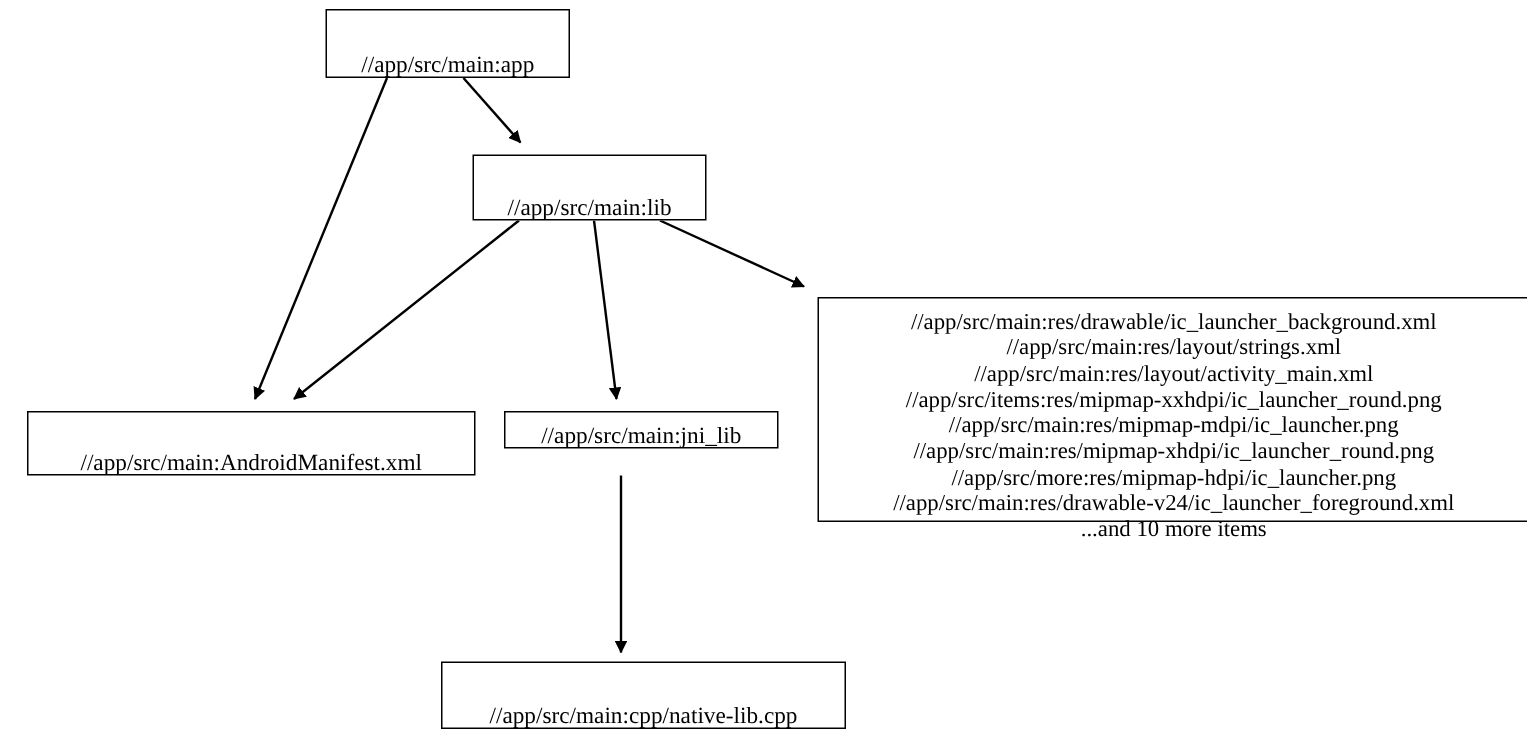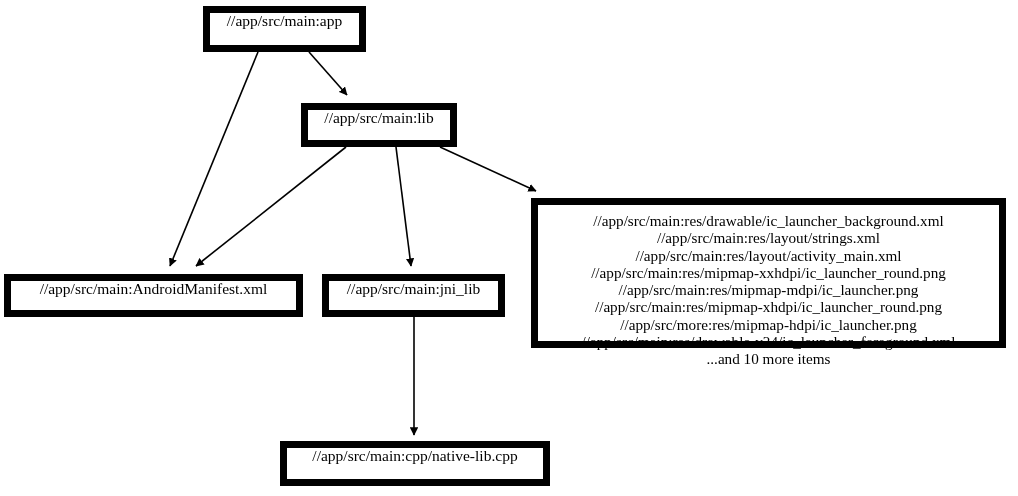--- a/index.html
+++ b/index.html
@@ -19,30 +19,31 @@
     position: absolute;
     left: 0;
     top: 0;
     width: 1018px;
     height: 496px;
     pointer-events: none;
   }
   .node {
     position: absolute;
     box-sizing: border-box;
-    border: 7px solid #000000;
+    border: 1px solid #000000;
     background: #ffffff;
     display: flex;
-    align-items: flex-start;
+    align-items: flex-end;
     justify-content: center;
     color: #000000;
     font-size: 15.5px;
     line-height: 1.0;
     white-space: nowrap;
     text-align: center;
+    margin-left: 14px;
   }
   .node.multiline {
     display: block;
     white-space: normal;
     padding: 7px 6px 6px 6px;
     line-height: 17.3px;
     font-size: 15.2px;
   }
   .node.multiline .line {
     display: block;
@@ -77,33 +78,33 @@
   </div>
 
   <div class="node" style="left:4px; top:274px; width:299px; height:43px;">
     <span>//app/src/main:AndroidManifest.xml</span>
   </div>
 
   <div class="node" style="left:301px; top:103px; width:156px; height:44px;">
     <span>//app/src/main:lib</span>
   </div>
 
-  <div class="node" style="left:322px; top:274px; width:183px; height:43px;">
+  <div class="node" style="left:322px; top:274px; width:183px; height:25px;">
     <span>//app/src/main:jni_lib</span>
   </div>
 
   <div class="node" style="left:280px; top:441px; width:270px; height:45px;">
     <span>//app/src/main:cpp/native-lib.cpp</span>
   </div>
 
   <div class="node multiline" style="left:531px; top:198px; width:475px; height:150px;">
     <span class="line">//app/src/main:res/drawable/ic_launcher_background.xml</span>
     <span class="line">//app/src/main:res/layout/strings.xml</span>
     <span class="line">//app/src/main:res/layout/activity_main.xml</span>
-    <span class="line">//app/src/main:res/mipmap-xxhdpi/ic_launcher_round.png</span>
+    <span class="line">//app/src/items:res/mipmap-xxhdpi/ic_launcher_round.png</span>
     <span class="line">//app/src/main:res/mipmap-mdpi/ic_launcher.png</span>
     <span class="line">//app/src/main:res/mipmap-xhdpi/ic_launcher_round.png</span>
     <span class="line">//app/src/more:res/mipmap-hdpi/ic_launcher.png</span>
     <span class="line">//app/src/main:res/drawable-v24/ic_launcher_foreground.xml</span>
     <span class="line">...and 10 more items</span>
   </div>
 
 </div>
 
 </body></html>

